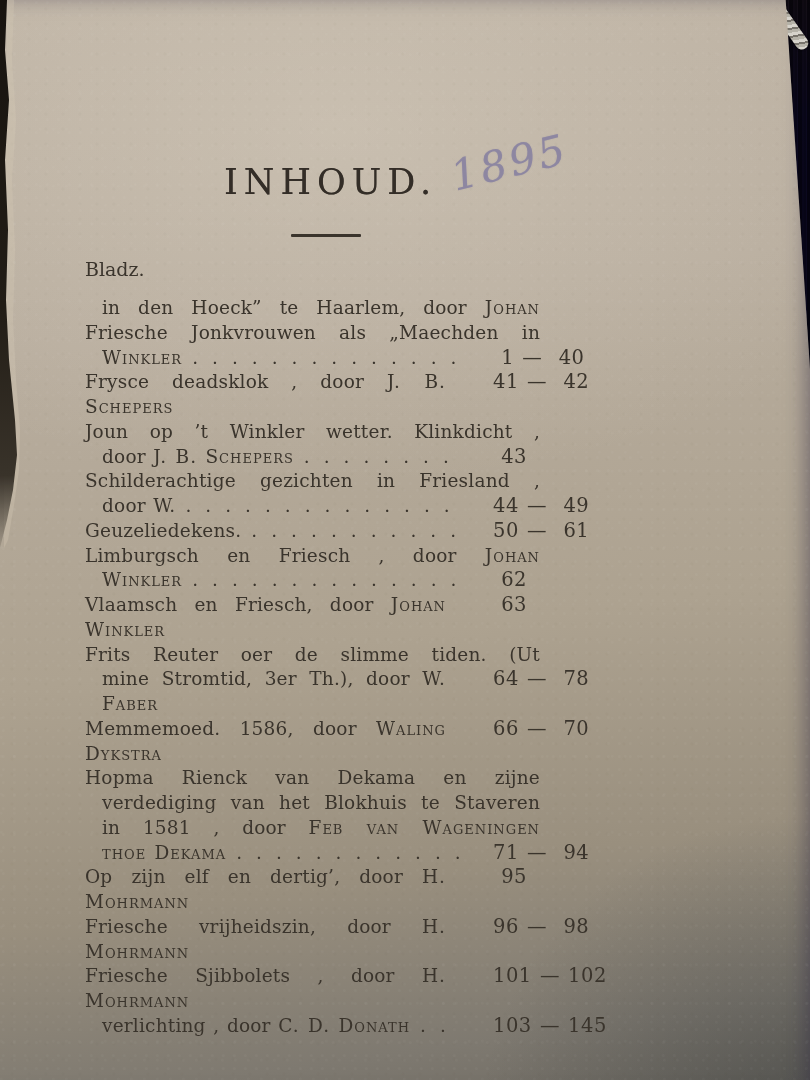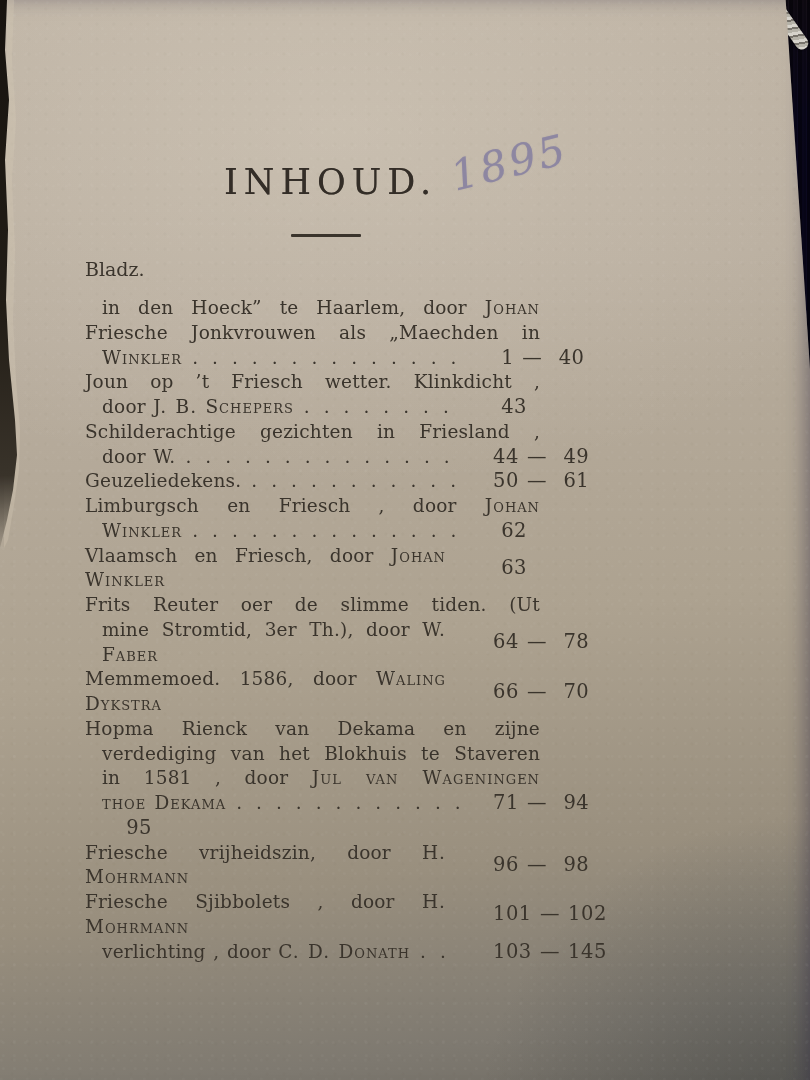--- a/index.html
+++ b/index.html
@@ -77,21 +77,21 @@
   .bladz{
     position:absolute;left:85px;top:258px;width:482px;
     font-size:19px;text-align:left;
   }
   .entries{
     position:absolute;left:85px;top:296px;width:512px;
     font-size:18.5px;line-height:24.75px;letter-spacing:.2px;word-spacing:1.5px;
   }
   .line.full{text-align:justify;text-align-last:justify;margin-right:57px;}
   .line.indent{padding-left:17px;}
-  .line.final{display:flex;align-items:center;}
+  .line.final{display:flex;align-items:flex-start;}
   .line.final .txt{flex:0 0 auto;}
   .line.final .txt.fill{flex:1 1 auto;text-align:justify;text-align-last:justify;margin-right:14px;}
   .leader{
     flex:1 1 auto;overflow:hidden;white-space:nowrap;
     letter-spacing:14px;padding-left:10px;
   }
   .pages{
     flex:0 0 auto;width:104px;white-space:pre;
     font-size:19.5px;letter-spacing:.5px;margin-left:33px;
   }
@@ -116,21 +116,27 @@
         <div class="entry">
           <div class="line indent full"><span class="txt"><span>in den Hoeck” te Haarlem, door </span><span class="sc">Johan</span></span></div>
           <div class="line full"><span class="txt"><span>Friesche Jonkvrouwen als „Maechden in</span></span></div>
           <div class="line indent final">
             <span class="txt"><span class="sc">Winkler</span></span>
             <span class="leader">..............................</span>
             <span class="pages"> 1 —  40</span>
           </div>
         </div>
         <div class="entry">
-          <div class="line full"><span class="txt"><span>Joun op ’t Friesch wetter. Klinkdicht ,</span></span></div>
+          <div class="line final">
+            <span class="txt fill"><span>Frysce deadsklok , door </span><span class="sc">J. B. Schepers</span></span>
+            <span class="pages">41 —  42</span>
+          </div>
+        </div>
+        <div class="entry">
+          <div class="line full"><span class="txt"><span>Joun op ’t Winkler wetter. Klinkdicht ,</span></span></div>
           <div class="line indent final">
             <span class="txt"><span>door </span><span class="sc">J. B. Schepers</span></span>
             <span class="leader">..............................</span>
             <span class="pages"> 43</span>
           </div>
         </div>
         <div class="entry">
           <div class="line full"><span class="txt"><span>Schilderachtige gezichten in Friesland ,</span></span></div>
           <div class="line indent final">
             <span class="txt"><span>door W.</span></span>
@@ -168,29 +174,30 @@
         </div>
         <div class="entry">
           <div class="line final">
             <span class="txt fill"><span>Memmemoed. 1586, door </span><span class="sc">Waling Dykstra</span></span>
             <span class="pages">66 —  70</span>
           </div>
         </div>
         <div class="entry">
           <div class="line full"><span class="txt"><span>Hopma Rienck van Dekama en zijne</span></span></div>
           <div class="line indent full"><span class="txt"><span>verdediging van het Blokhuis te Staveren</span></span></div>
-          <div class="line indent full"><span class="txt"><span>in 1581 , door </span><span class="sc">Jul van Wageningen</span></span></div>
+          <div class="line indent full"><span class="txt"><span>in 1581 , door </span><span class="sc">Feb van Wageningen</span></span></div>
           <div class="line indent final">
             <span class="txt"><span class="sc">thoe Dekama</span></span>
             <span class="leader">..............................</span>
             <span class="pages">71 —  94</span>
           </div>
         </div>
         <div class="entry">
           <div class="line final">
+            <span class="txt fill"><span>Op zijn elf en dertig’, door </span><span class="sc">H. Mohrmann</span></span>
             <span class="pages"> 95</span>
           </div>
         </div>
         <div class="entry">
           <div class="line final">
             <span class="txt fill"><span>Friesche vrijheidszin, door </span><span class="sc">H. Mohrmann</span></span>
             <span class="pages">96 —  98</span>
           </div>
         </div>
         <div class="entry">

